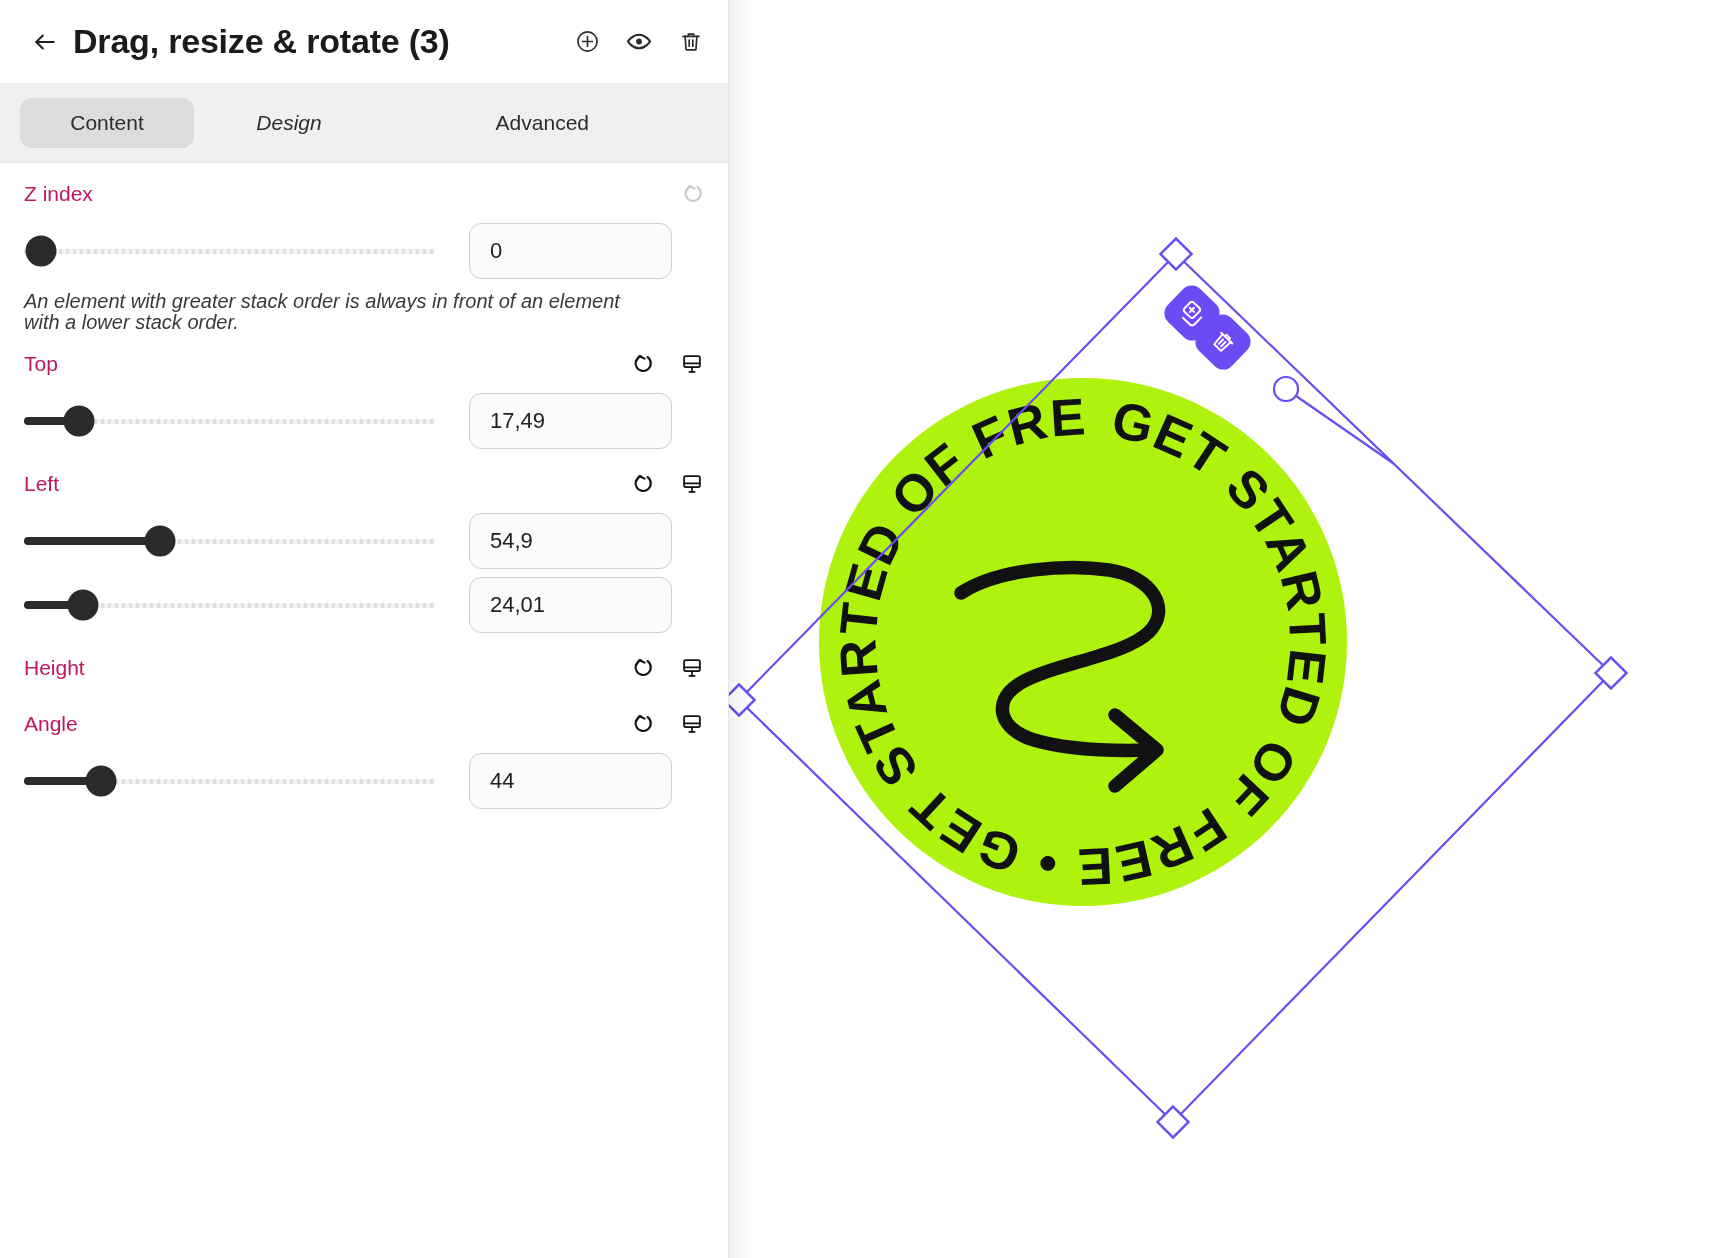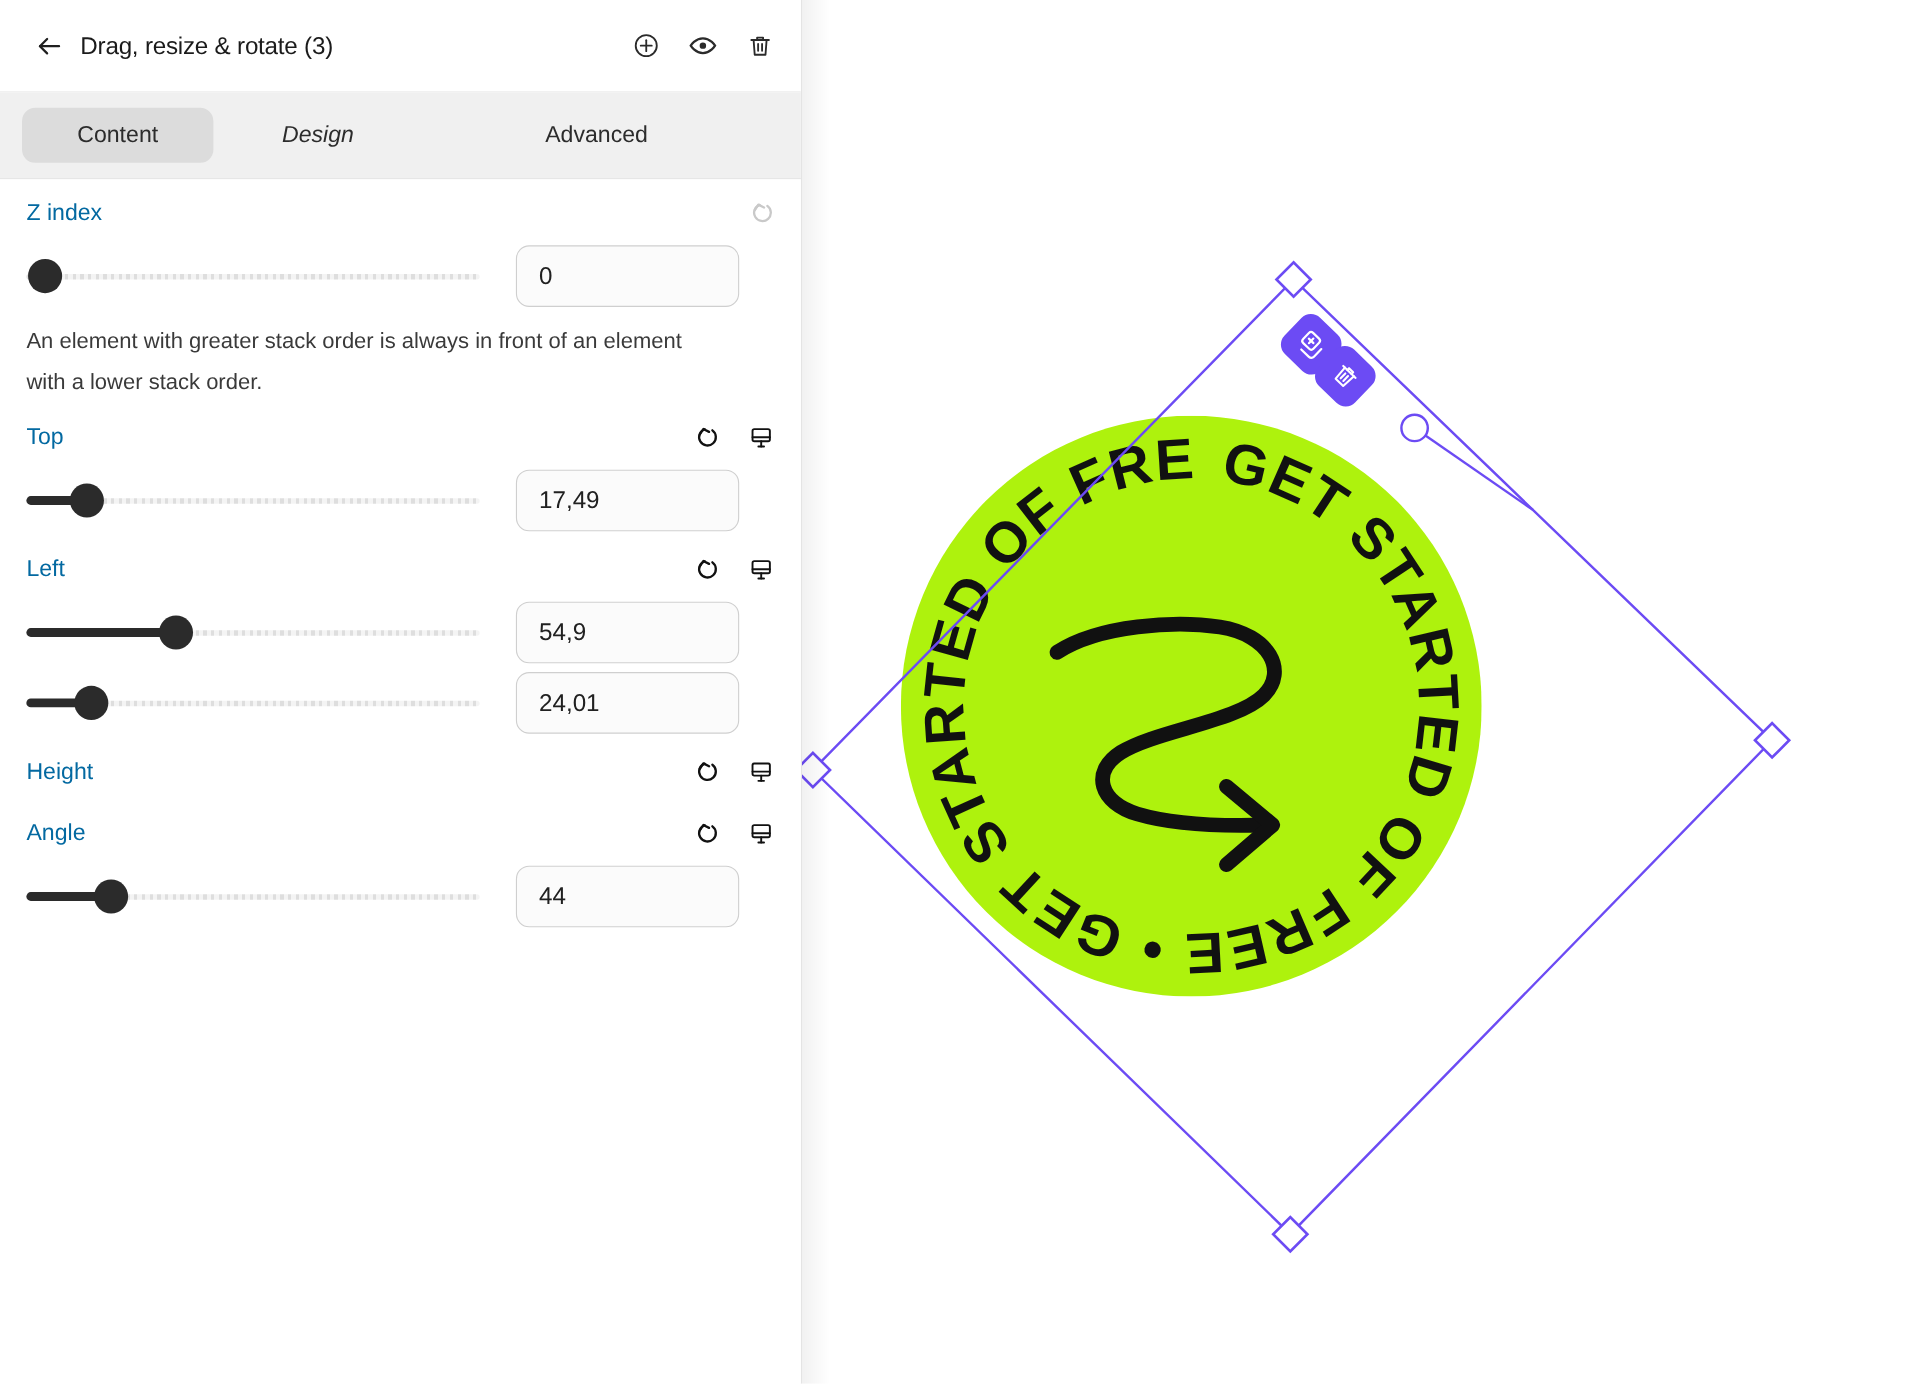--- a/index.html
+++ b/index.html
@@ -34,21 +34,21 @@
     padding: 0 24px 0 28px;
     background: #fff;
     border-bottom: 1px solid #ececec;
   }
   #back-btn {
     width: 34px; height: 34px; flex: 0 0 34px;
     display: flex; align-items: center; justify-content: center;
     color: #1f1f1f; cursor: pointer;
   }
   #panel-title {
-    font-size: 22px; font-weight: 400; color: #1b1b1b;
+    font-size: 34px; font-weight: 700; color: #1b1b1b;
     letter-spacing: -0.2px; margin-left: 11px; white-space: nowrap;
   }
   #header-actions {
     margin-left: auto; display: flex; align-items: center; gap: 26px;
     color: #2b2b2b;
   }
   #header-actions .hicon { cursor: pointer; display: flex; width: 26px; height: 26px; align-items: center; justify-content: center; }
 
   
   #tabbar {
@@ -70,21 +70,21 @@
   .tab.active { background: #dcdcdc; }
 
   
   #panel-body { flex: 1 1 auto; overflow: hidden; padding: 0 24px; background: #fff; }
 
   .field { padding-top: 0; }
   .field-head {
     display: flex; align-items: center;
     height: 56px; padding-top: 6px;
   }
-  .field-label { font-size: 21px; color: #0369a1; }
+  .field-label { font-size: 21px; color: #be185d; }
   .field-icons { margin-left: auto; display: flex; align-items: center; gap: 26px; }
   .ficon { width: 24px; height: 24px; display: flex; align-items: center; justify-content: center; cursor: pointer; color: #111; }
   .ficon.muted { color: #c9c9c9; }
 
   .field-row { display: flex; align-items: center; gap: 0; height: 64px; }
 
   
   .slider { position: relative; width: 412px; height: 30px; flex: 0 0 412px; cursor: pointer; }
   .trk-dots {
     position: absolute; left: 0; top: 13px; width: 412px; height: 5px;
@@ -107,22 +107,22 @@
     width: 203px; height: 56px;
     border: 1px solid #cfcfcf; border-radius: 12px;
     background: #fbfbfb;
     display: flex; align-items: center;
     padding: 0 20px;
     font-size: 22px; color: #212121;
     cursor: text;
   }
 
   .helptext {
-    font-size: 20px; line-height: 38px; color: #3a3a3a;
-    padding-top: 8px; max-width: 620px;
+    font-size: 20px; line-height: 21px; color: #3a3a3a;
+    padding-top: 8px; max-width: 620px; font-style: italic;
   }
 
   
   #canvas { position: relative; flex: 1 1 auto; height: 1258px; background: #ffffff; overflow: hidden; }
   #selection-svg { position: absolute; left: 0; top: 0; width: 1003px; height: 1258px; pointer-events: none; }
   #sticker {
     position: absolute;
     left: 90px; top: 378px;
     width: 528px; height: 528px;
     border-radius: 50%;

